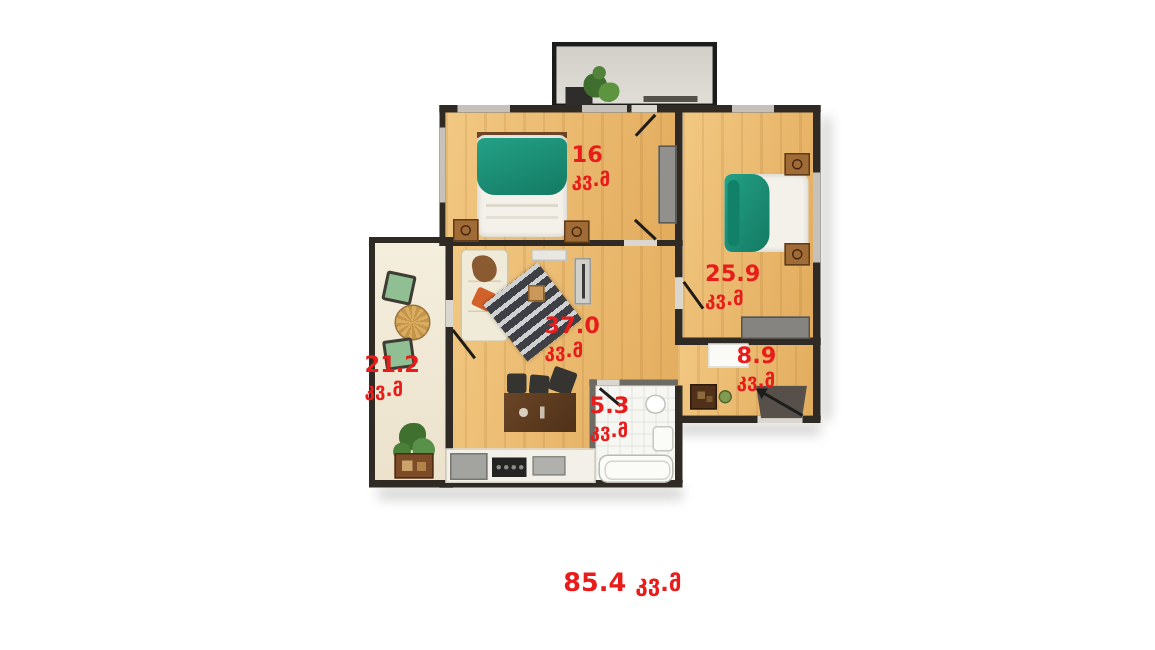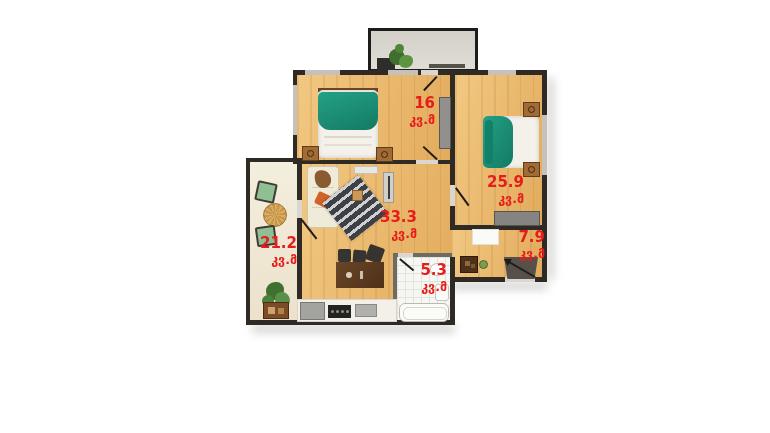--- a/index.html
+++ b/index.html
@@ -21,21 +21,21 @@
   .win{background:#c6c2bb;}
   .gap{background:#dad7d1;}
   .shadow{background:rgba(60,55,48,.22);filter:blur(4px);}
   
   .nstand{width:17px;height:15px;background:#a06b35;border:1px solid #5f3c1a;box-sizing:border-box;}
   .nstand::after{content:"";display:block;width:5px;height:5px;border:1px solid #3f2410;border-radius:50%;margin:3px auto;}
   .swing{height:1.5px;background:#1f1d1a;transform-origin:0 50%;}
   .chairgreen{width:20px;height:20px;background:#8fbf92;border:2px solid #3e3c34;box-sizing:border-box;border-radius:2px;}
   .darkchair{background:#353431;border-radius:2px;}
   
-  .arealabel{color:#e81c1a;font-weight:bold;text-align:right;line-height:1.2;width:54px;}
+  .arealabel{color:#e81c1a;font-weight:bold;text-align:left;line-height:1.2;width:54px;}
   .arealabel .num{font-size:15px;display:block;}
   .arealabel .unit{font-size:12.5px;display:block;}
   .totallabel{color:#e81c1a;font-weight:bold;text-align:center;width:170px;font-size:17px;}
   .totallabel .unit{font-size:15px;}
   .arrowline{height:2px;background:#1d1d1b;transform-origin:0 50%;}
   .arrowline::before{content:"";position:absolute;left:-6px;top:-3px;border-right:7px solid #1d1d1b;
      border-top:4px solid transparent;border-bottom:4px solid transparent;}
 </style>
 </head>
 <body>
@@ -173,30 +173,35 @@
 
   <div class="abs arealabel" style="left:381px;top:94px;">
     <span class="num">16</span>
     <span class="unit">კვ.მ</span>
   </div>
   <div class="abs arealabel" style="left:470px;top:173px;">
     <span class="num">25.9</span>
     <span class="unit">კვ.მ</span>
   </div>
   <div class="abs arealabel" style="left:363px;top:208px;">
-    <span class="num">33.3</span>
+    <span class="num">37.0</span>
     <span class="unit">კვ.მ</span>
   </div>
   <div class="abs arealabel" style="left:243px;top:234px;">
     <span class="num">21.2</span>
     <span class="unit">კვ.მ</span>
   </div>
   <div class="abs arealabel" style="left:491px;top:228px;">
-    <span class="num">7.9</span>
+    <span class="num">8.9</span>
     <span class="unit">კვ.მ</span>
   </div>
   <div class="abs arealabel" style="left:393px;top:261px;">
     <span class="num">5.3</span>
     <span class="unit">კვ.მ</span>
   </div>
 
+  <div class="abs totallabel" style="left:330px;top:379px;">
+    <span>85.4</span>
+    <span> </span>
+    <span class="unit">კვ.მ</span>
+  </div>
 
 </div>
 
 </body></html>

